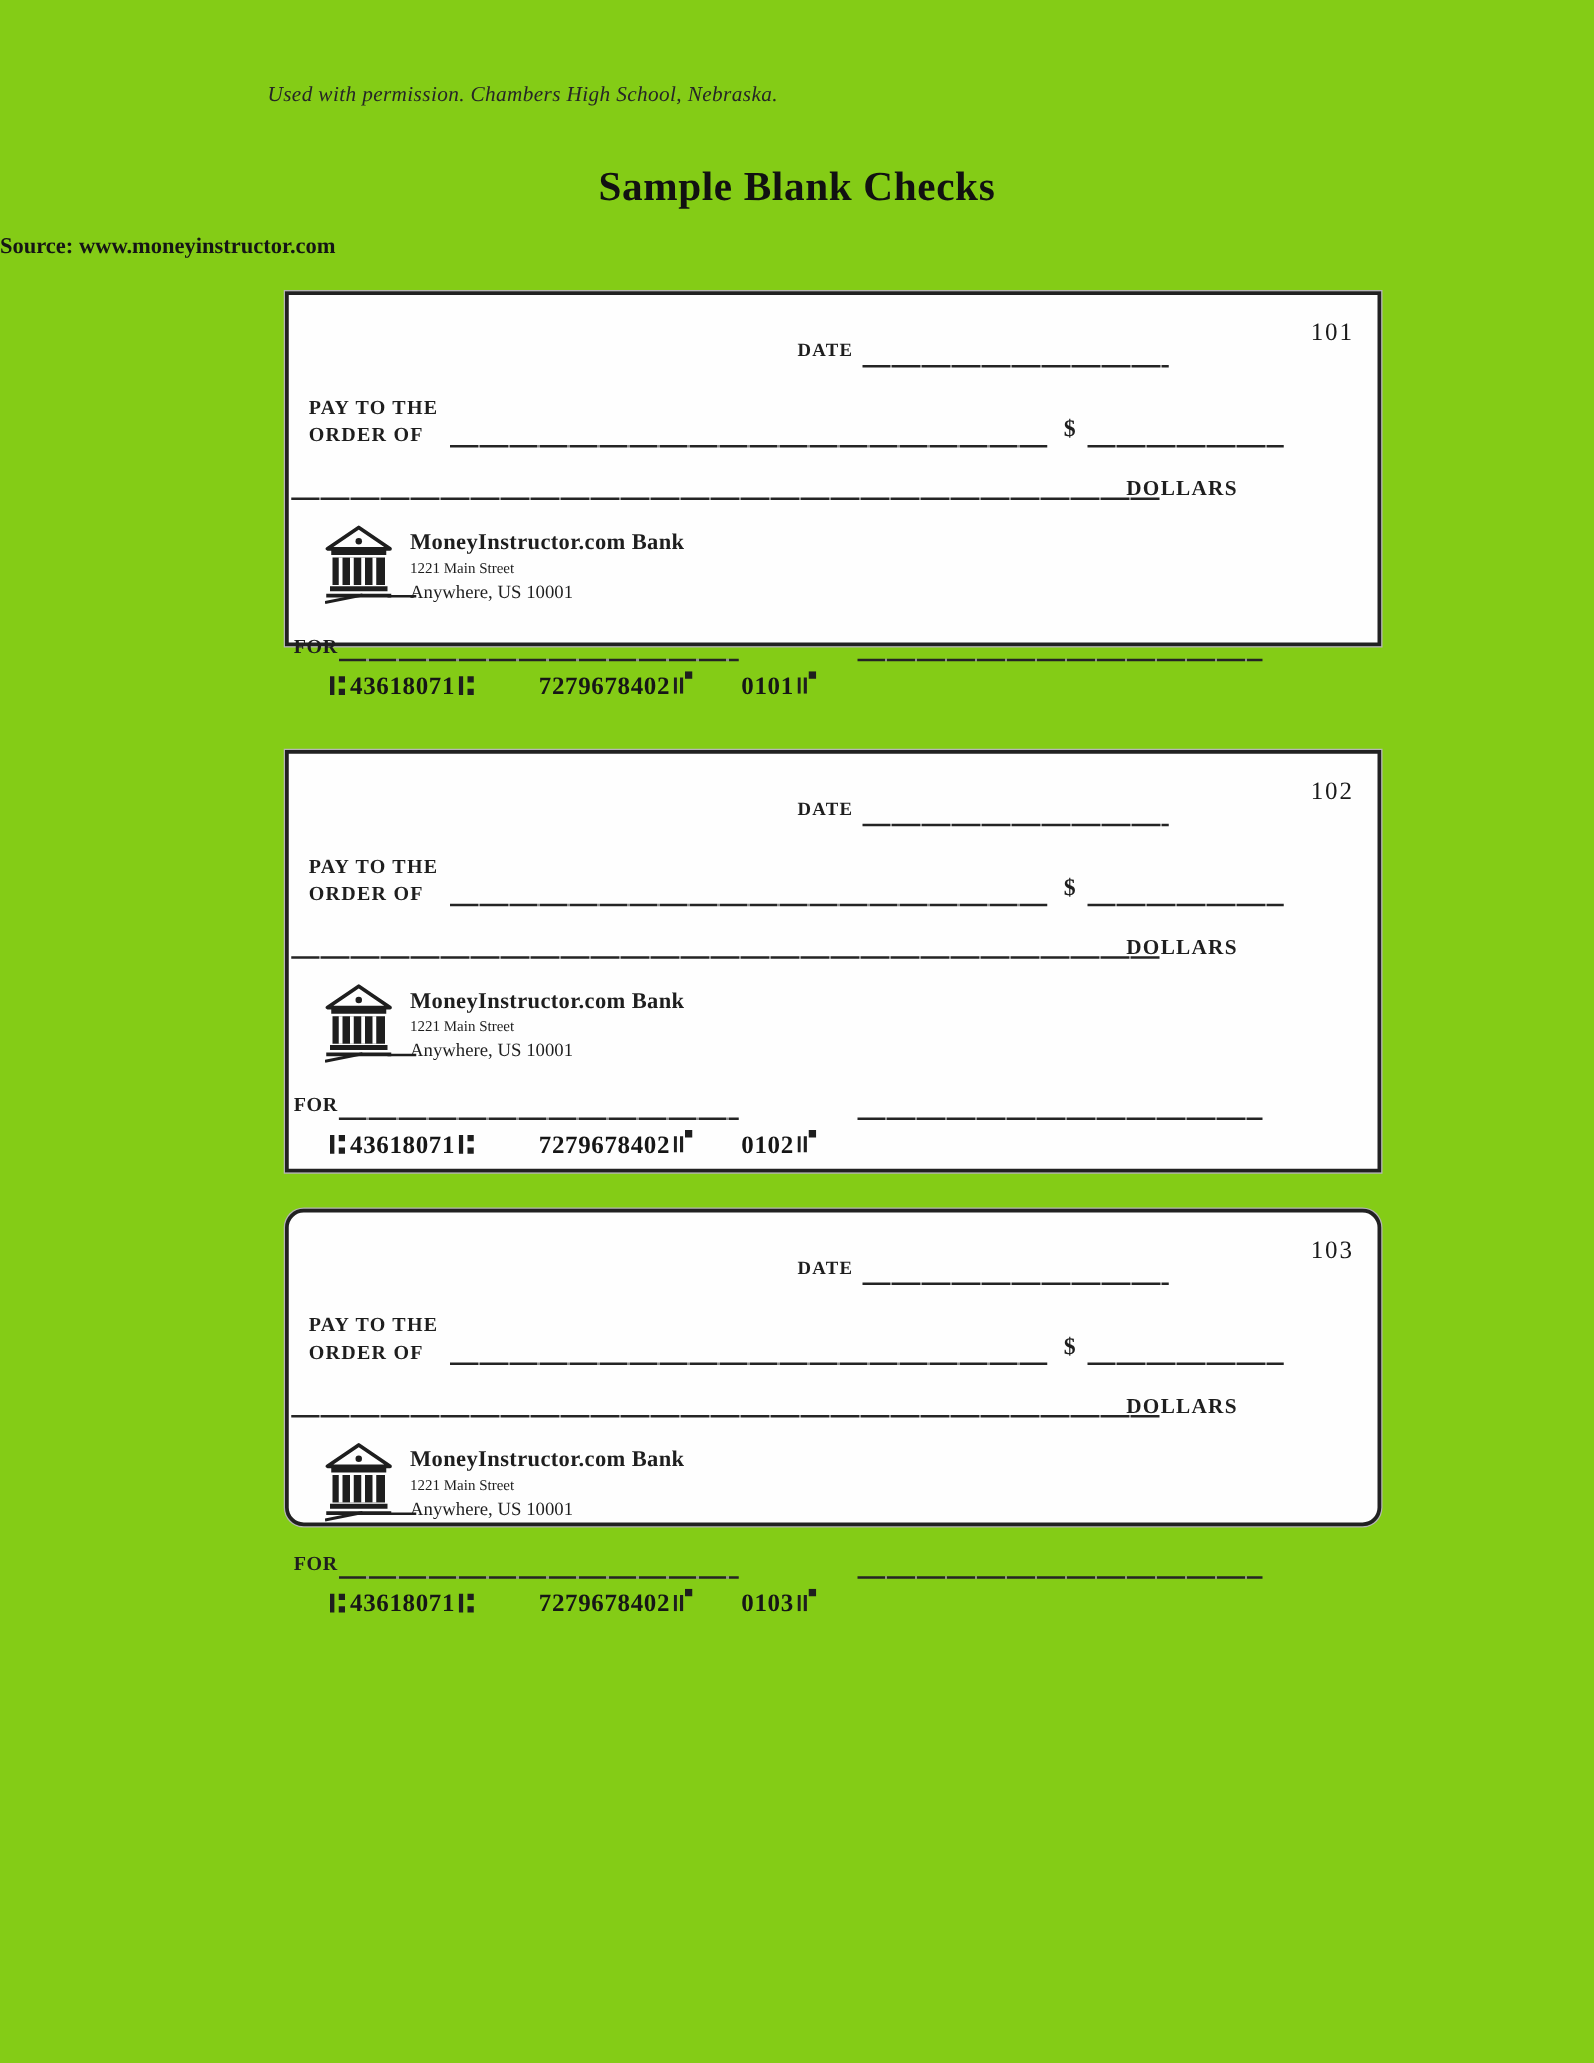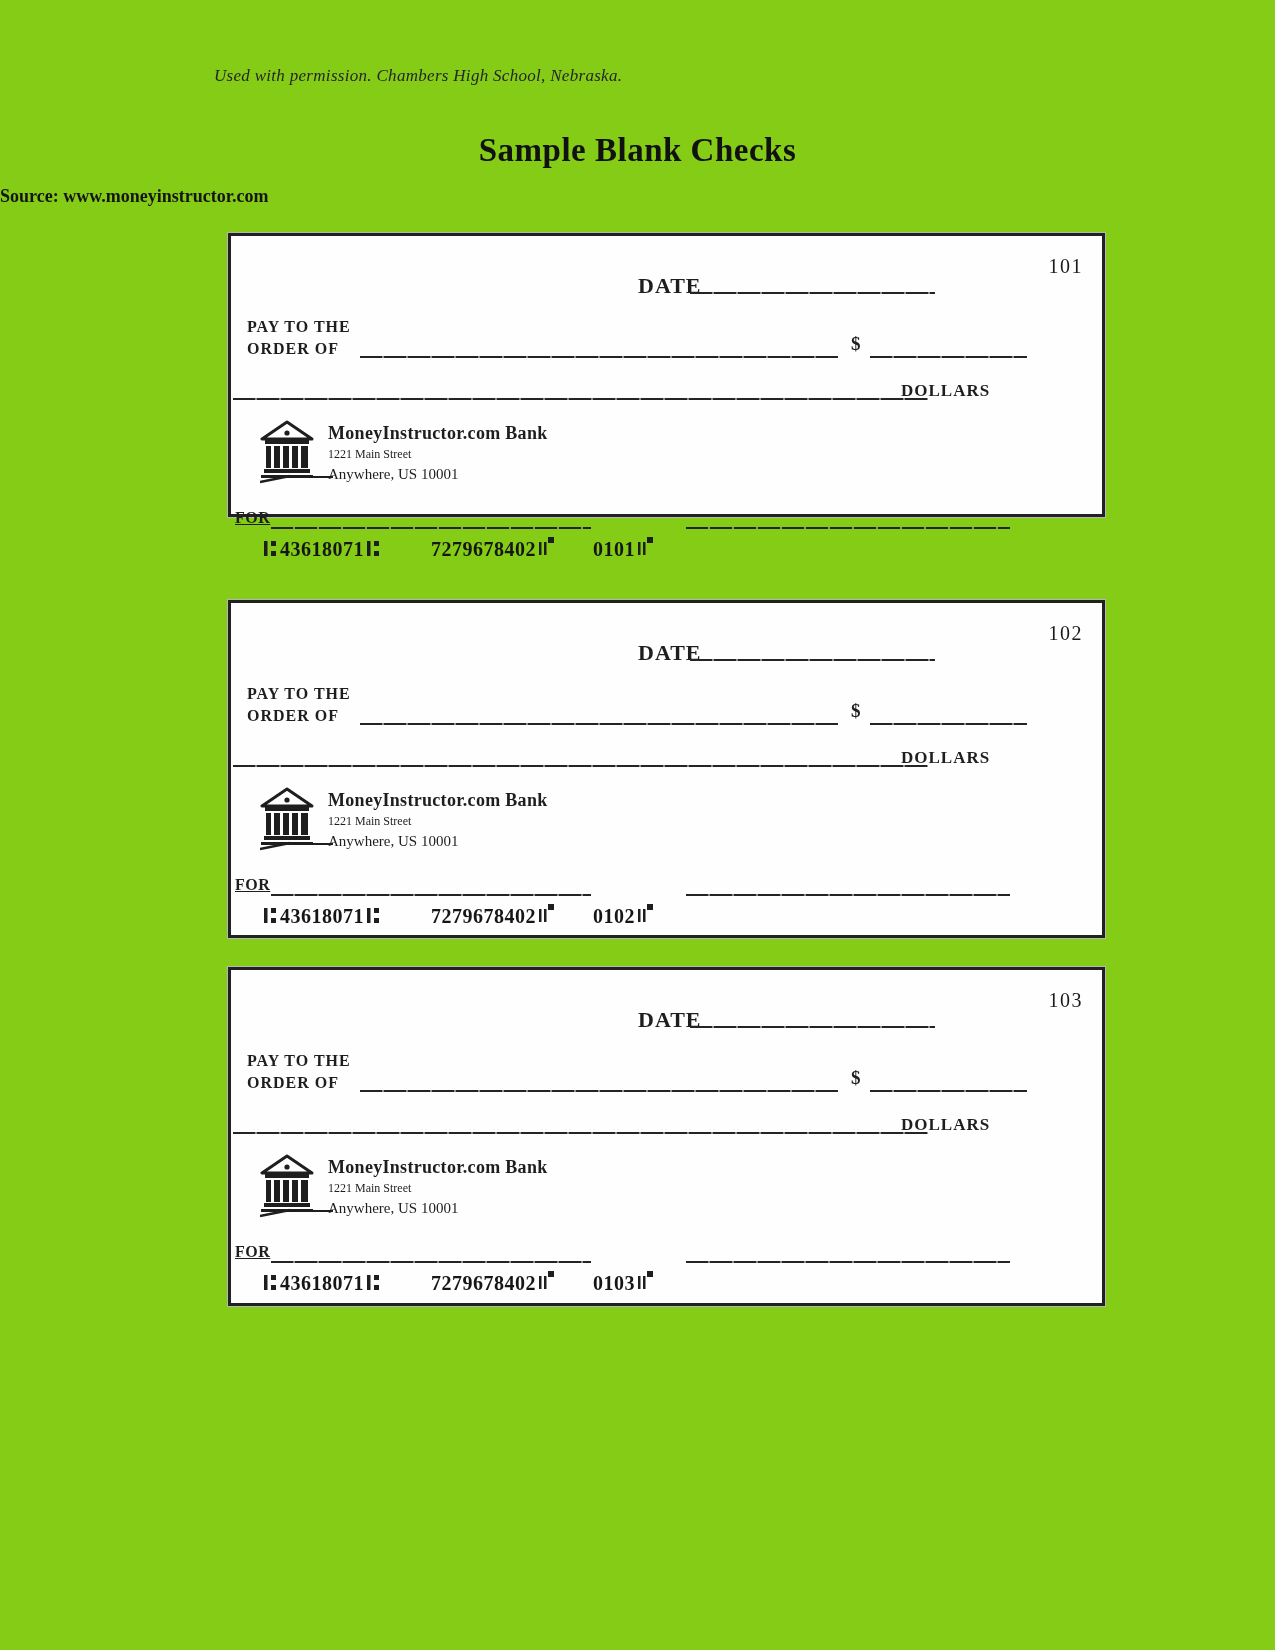--- a/index.html
+++ b/index.html
@@ -37,21 +37,21 @@
   .uline{
     position:absolute;height:2px;
     background:repeating-linear-gradient(90deg,#242424 0px,#242424 22px,#8f8f8f 22px,#8f8f8f 24px);
   }
   .chk-number{
     position:absolute;top:19px;right:19px;
     font-size:20px;letter-spacing:1.5px;color:#1a1a1a;
   }
   .date-lbl{
     position:absolute;left:407px;top:37px;
-    font-size:22px;font-weight:bold;letter-spacing:1px;
+    font-size:15px;font-weight:bold;letter-spacing:1px;
   }
   .date-line{left:459px;top:56px;width:245px;}
   .pay-lbl{
     position:absolute;left:16px;
     font-size:16px;font-weight:bold;letter-spacing:1px;white-space:nowrap;
   }
   .pay1{top:82px;}
   .pay2{top:104px;}
   .payee-line{left:129px;top:120px;width:478px;}
   .dollar-sign{
@@ -64,21 +64,21 @@
     position:absolute;left:670px;top:145px;
     font-size:17px;font-weight:bold;letter-spacing:1px;
   }
   .bank-logo{position:absolute;left:29px;top:184px;width:74px;height:64px;}
   .bank-text{position:absolute;left:97px;top:186px;line-height:1;}
   .bank-name{font-size:18px;font-weight:bold;letter-spacing:.3px;line-height:22px;}
   .bank-street{font-size:12px;line-height:20px;}
   .bank-city{font-size:15px;line-height:21px;}
   .for-lbl{
     position:absolute;left:4px;top:273px;
-    font-size:16px;font-weight:bold;letter-spacing:.5px;text-decoration:underline;
+    font-size:16px;font-weight:bold;letter-spacing:.5px;
   }
   .for-line{left:40px;top:291px;width:320px;}
   .sig-line{left:455px;top:291px;width:324px;}
   
   .micr{
     position:absolute;left:30px;top:301px;
     display:flex;align-items:flex-end;
     font-size:20px;font-weight:bold;letter-spacing:.5px;color:#161616;
     line-height:24px;
   }
@@ -230,21 +230,21 @@
       <span class="micr-sym onus">
         <svg width="15" height="18" viewBox="0 0 15 18">
             <rect class="ink" x="0" y="5" width="2.5" height="13"></rect>
             <rect class="ink" x="5" y="5" width="2.5" height="13"></rect>
             <rect class="ink" x="9" y="0" width="6" height="6"></rect>
           </svg>
       </span>
     </div>
   </section>
 
-  <section class="check" style="top:967px;height:339px;">
+  <section class="check" style="top:967px;height:254px;border-radius:15px;">
     <div class="chk-number">103</div>
     <span class="date-lbl">DATE</span>
     <div class="uline date-line"></div>
     <span class="pay-lbl pay1">PAY TO THE</span>
     <span class="pay-lbl pay2">ORDER OF</span>
     <div class="uline payee-line"></div>
     <span class="dollar-sign">$</span>
     <div class="uline amount-line"></div>
     <div class="uline written-line"></div>
     <span class="dollars-lbl">DOLLARS</span>

